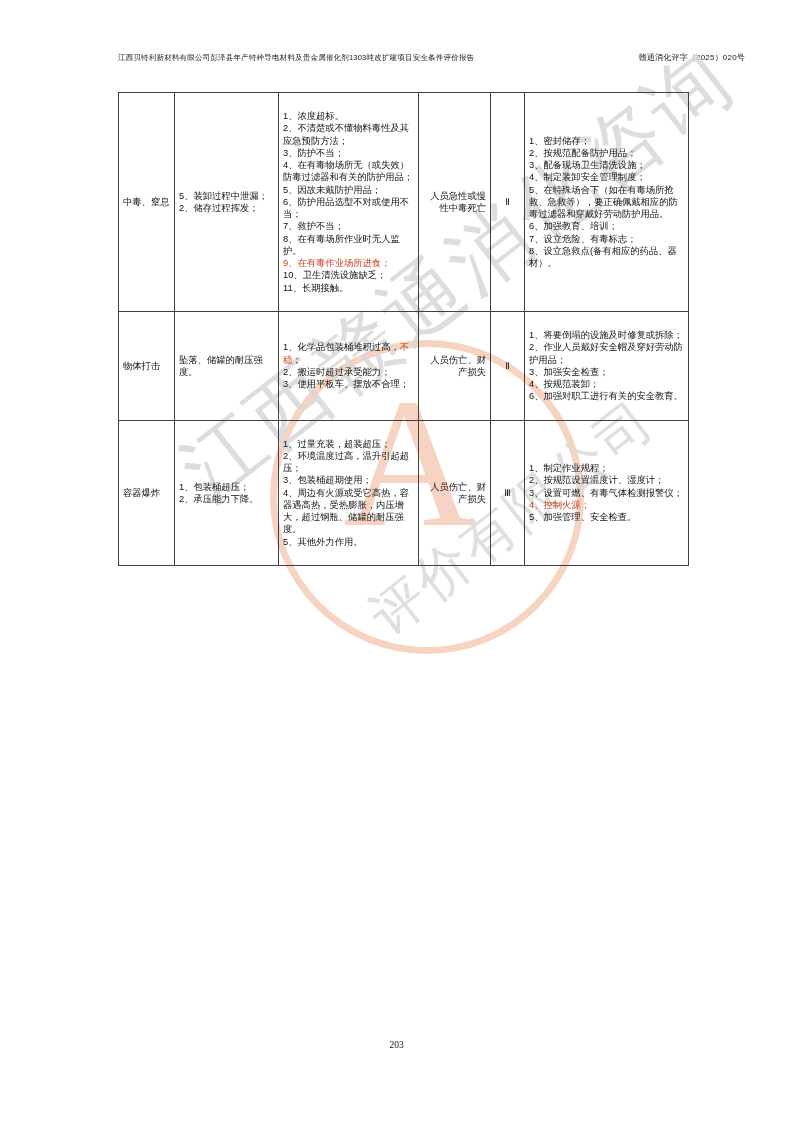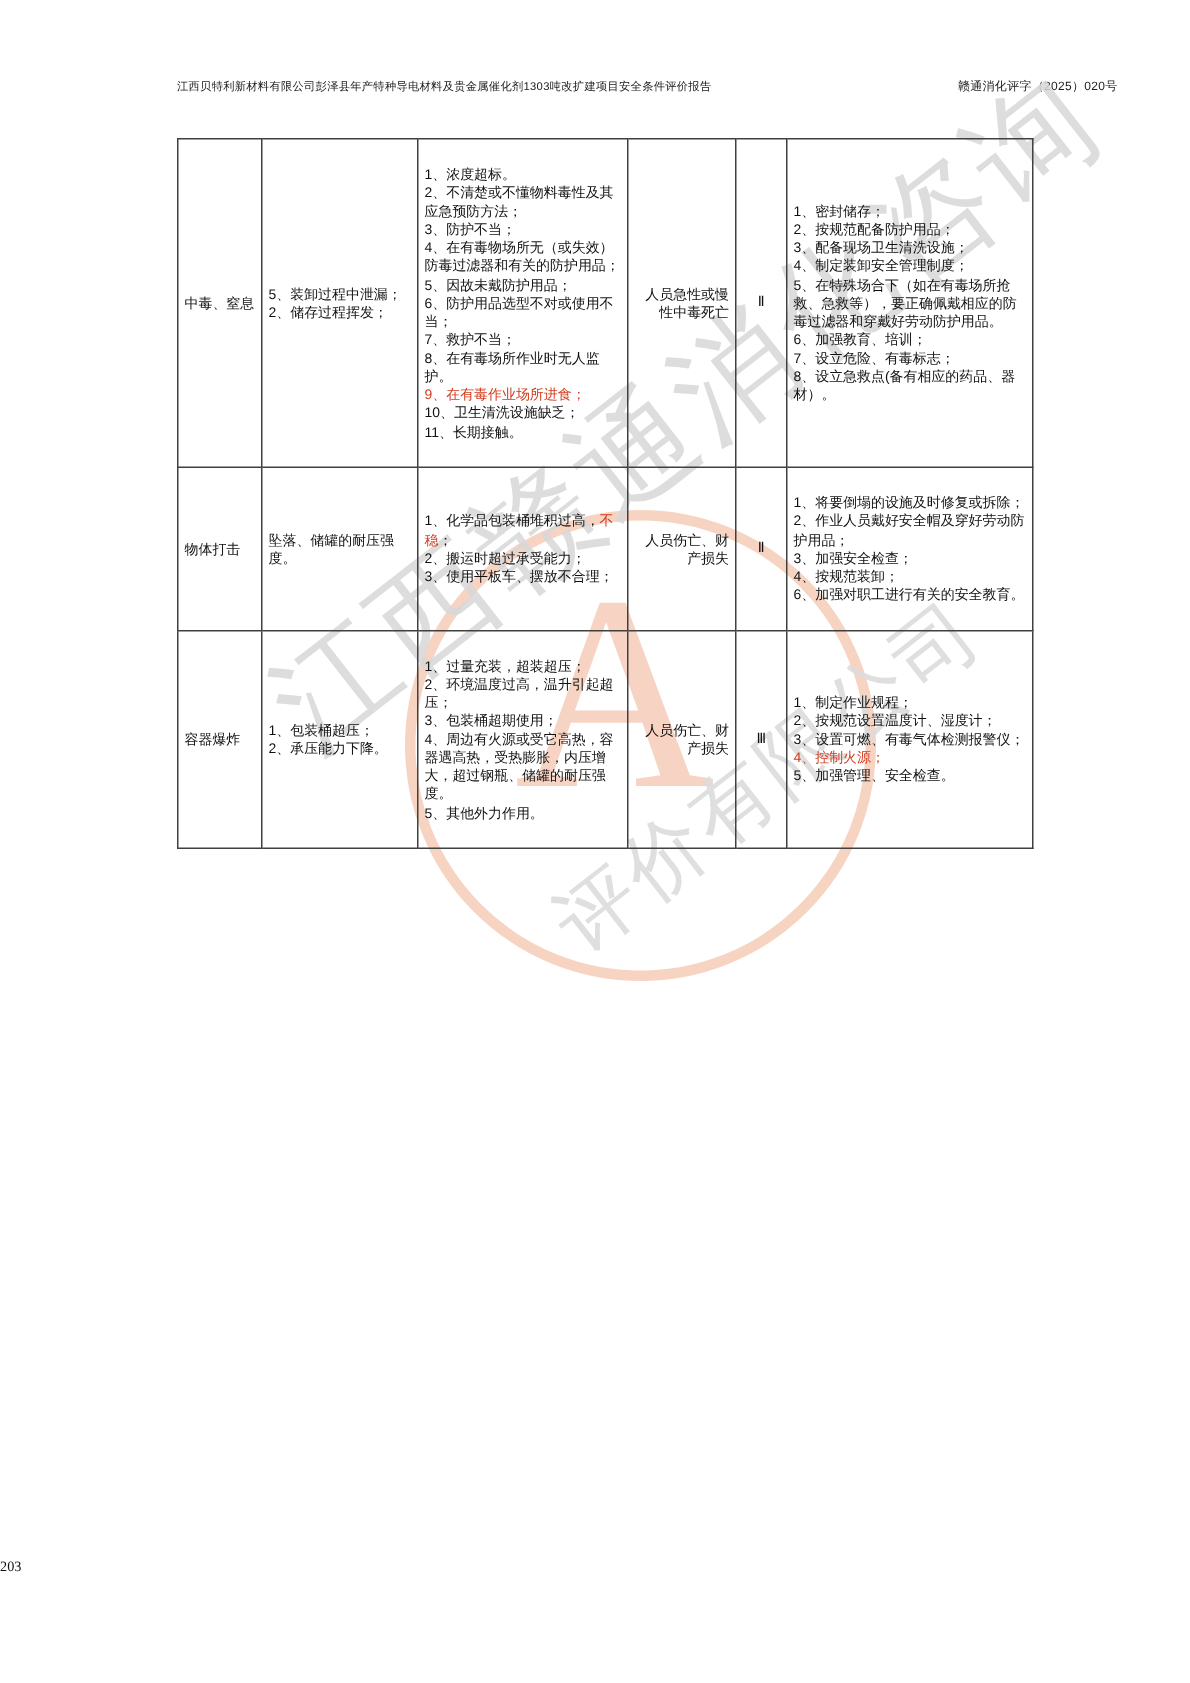--- a/index.html
+++ b/index.html
@@ -144,21 +144,21 @@
     text-align: center;
   }
   .lines { white-space: pre-line; }
 
   
   .page-number {
     position: absolute;
     top: 1040px;
     left: 0;
     width: 793px;
-    text-align: left;
+    text-align: center;
     font-size: 9.5px;
     color: #111;
     font-family: "Liberation Serif", serif;
   }
 </style>
 </head>
 <body>
 
 <div class="page">
 

